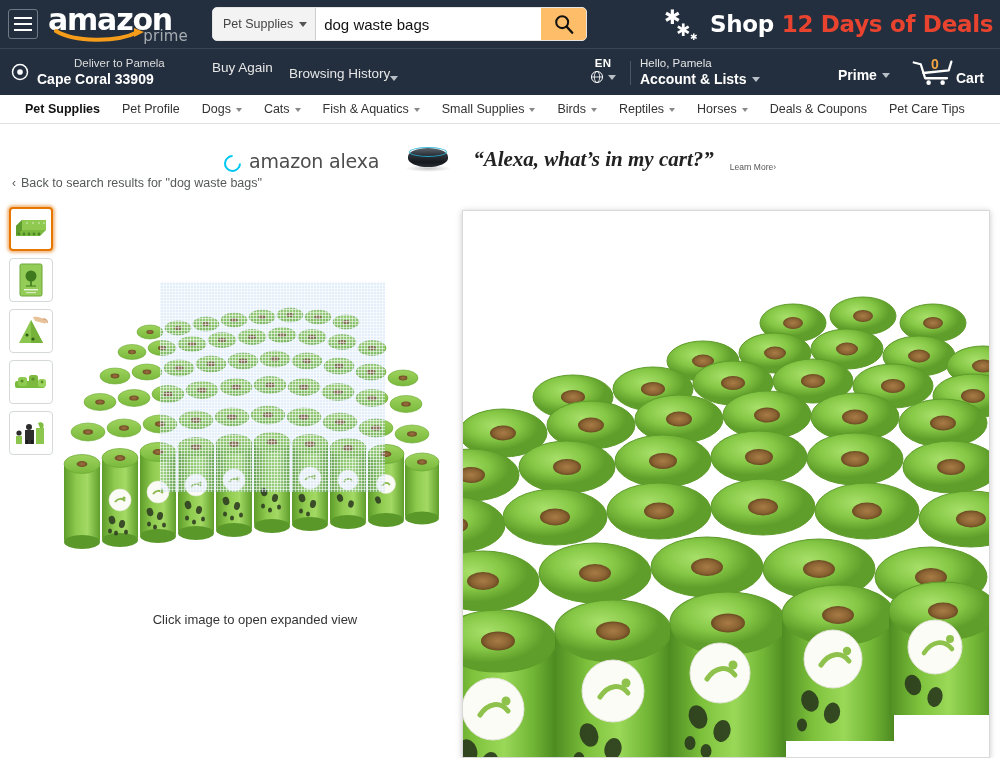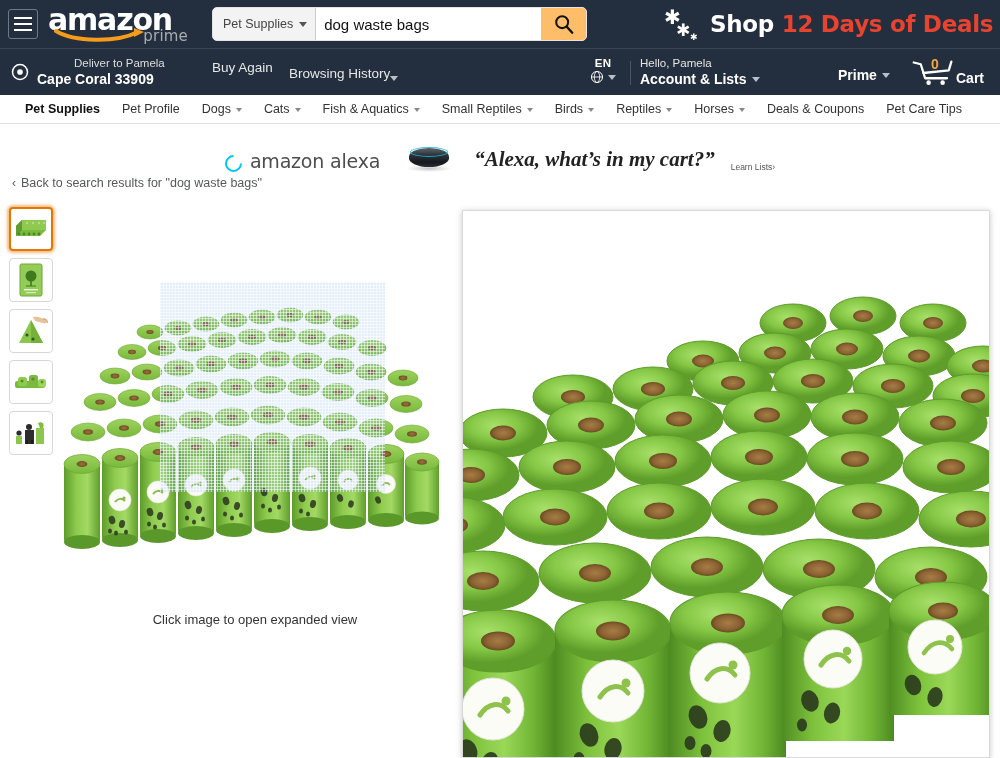--- a/index.html
+++ b/index.html
@@ -321,21 +321,21 @@
     </div>
     <div class="subnav-item">
       <span>Cats</span>
       <i class="caret-sub"></i>
     </div>
     <div class="subnav-item">
       <span>Fish &amp; Aquatics</span>
       <i class="caret-sub"></i>
     </div>
     <div class="subnav-item">
-      <span>Small Reptiles</span>
+      <span>Small Supplies</span>
       <i class="caret-sub"></i>
     </div>
     <div class="subnav-item">
       <span>Birds</span>
       <i class="caret-sub"></i>
     </div>
     <div class="subnav-item">
       <span>Reptiles</span>
       <i class="caret-sub"></i>
     </div>
@@ -353,21 +353,21 @@
 
   <div class="alexa-banner">
     <div class="alexa-ring"></div>
     <div class="alexa-word">amazon alexa</div>
     <div class="echo-dot">
       <div class="echo-shadow"></div>
       <div class="echo-body"></div>
       <div class="echo-ring"></div>
     </div>
     <div class="alexa-quote">“Alexa, what’s in my cart?”</div>
-    <div class="learn-more">Learn Lists›</div>
+    <div class="learn-more">Learn More›</div>
   </div>
 
   <div class="breadcrumb">
     <span class="bc-chev">‹</span>
     <span>Back to search results for "dog waste bags"</span>
   </div>
 
   <div class="thumb-rail">
 
     <div class="thumb selected">

